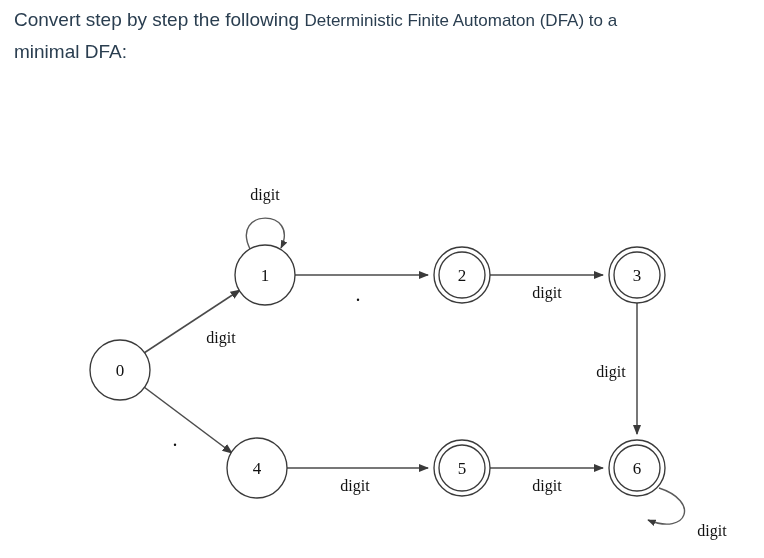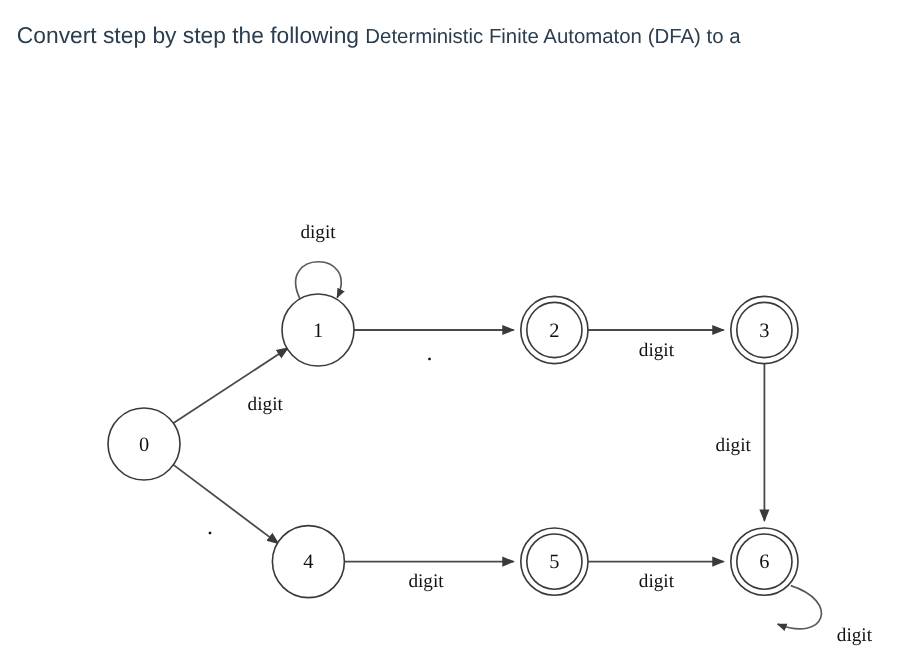--- a/index.html
+++ b/index.html
@@ -13,21 +13,21 @@
     position: relative;
     overflow: hidden;
     font-family: "Liberation Sans", sans-serif;
     -webkit-font-smoothing: antialiased;
   }
 
   
   #prompt-block {
     position: absolute;
     left: 14px;
-    top: 15px;
+    top: 4px;
     width: 736px;
   }
   .prompt-line {
     color: #2a3e50;
     line-height: 31px;
     white-space: nowrap;
   }
   .prompt-lead {
     font-size: 19px;
   }
@@ -88,20 +88,21 @@
     fill: #111111;
     text-anchor: middle;
     dominant-baseline: central;
   }
 </style>
 </head>
 <body>
 
 <div id="prompt-block">
   <div class="prompt-line"><span class="prompt-lead">Convert step by step the following </span><span class="prompt-term">Deterministic Finite Automaton (DFA) to a</span></div>
+  <div class="prompt-line prompt-lead">minimal DFA:</div>
 </div>
 
 <div id="dfa-figure">
   <svg id="dfa-svg" viewBox="0 0 764 462" xmlns="http://www.w3.org/2000/svg">
     <defs>
       <marker id="arrow" viewBox="0 0 10 10" refX="9" refY="5" markerWidth="7" markerHeight="7" orient="auto-start-reverse">
         <path d="M 0 1 L 10 5 L 0 9 z" fill="#3a3a3a"></path>
       </marker>
       <marker id="arrow-loop" viewBox="0 0 10 10" refX="9" refY="5" markerWidth="6" markerHeight="6" orient="auto-start-reverse">
         <path d="M 0 1 L 10 5 L 0 9 z" fill="#3a3a3a"></path>

